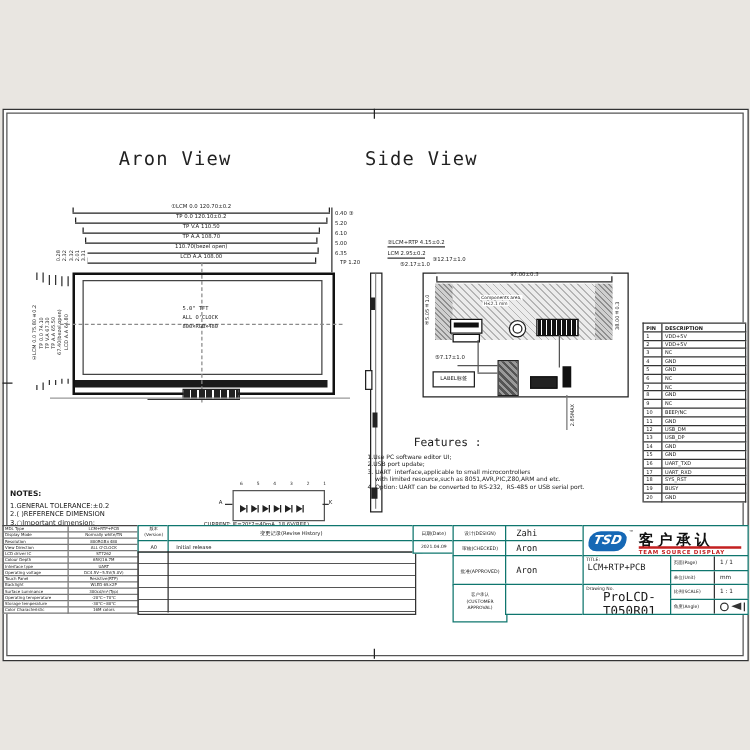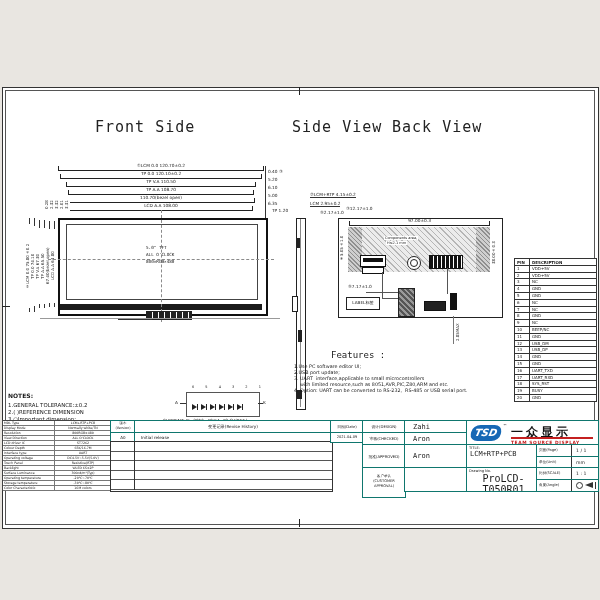--- a/index.html
+++ b/index.html
@@ -44,23 +44,22 @@
 
 <div class="stage">
 
   <div class="a sheet"></div>
   <div class="a frame"></div>
   <div class="a tick" style="left:2px;top:306px;width:8px;height:1px;"></div>
   <div class="a tick" style="left:589px;top:306px;width:8px;height:1px;"></div>
   <div class="a tick" style="left:299px;top:87px;width:1px;height:8px;"></div>
   <div class="a tick" style="left:299px;top:519px;width:1px;height:8px;"></div>
 
-  <div class="a vtitle" style="left:95px;top:118px;">Front Side</div>
+  <div class="a vtitle" style="left:95px;top:118px;">Aron View</div>
   <div class="a vtitle" style="left:252px;top:118px;margin-left:40px;">Side View</div>
-  <div class="a vtitle" style="left:392px;top:118px;">Back View</div>
 
   <div class="a dim" style="left:58px;top:164px;width:206px;">①LCM 0.0 120.70±0.2</div>
   <div class="a dim" style="left:60px;top:172px;width:202px;">TP 0.0 120.10±0.2</div>
   <div class="a dim" style="left:66px;top:180px;width:190px;">TP V.A 110.50</div>
   <div class="a dim" style="left:68px;top:188px;width:186px;">TP A.A 108.70</div>
   <div class="a dim" style="left:67px;top:196px;width:188px;">110.70(bezel open)</div>
   <div class="a dim" style="left:69px;top:204px;width:184px;">LCD A.A 108.00</div>
 
   <div class="a sm" style="left:268px;top:169px;">0.40 ③</div>
   <div class="a sm" style="left:268px;top:177px;">5.20</div>
@@ -257,21 +256,21 @@
   <div class="a cell mono" style="left:404px;top:432px;width:62px;height:12px;font-size:7px;line-height:12px;padding-left:8px;">Aron</div>
   <div class="a cell" style="left:362px;top:444px;width:42px;height:23px;font-size:3.8px;line-height:23px;text-align:center;">批准(APPROVED)</div>
   <div class="a cell mono" style="left:404px;top:444px;width:62px;height:23px;font-size:7px;line-height:23px;padding-left:8px;">Aron</div>
   <div class="a cell pre" style="left:362px;top:467px;width:42px;height:23px;font-size:3.6px;line-height:5px;text-align:center;padding-top:6px;">客户承认
 (CUSTOMER APPROVAL)</div>
   <div class="a cell mono" style="left:404px;top:467px;width:62px;height:23px;"></div>
 
   <div class="a cell" style="left:466px;top:420px;width:131px;height:24px;">
     <div style="position:absolute;left:4px;top:4px;width:30px;height:16px;background:#1668b5;border-radius:8px/7px;transform:skewX(-12deg);color:#fff;font-style:italic;font-weight:bold;font-size:10px;line-height:16px;text-align:center;">TSD</div>
     <div style="position:absolute;left:36px;top:2px;font-size:4px;">™</div>
-    <div style="position:absolute;left:44px;top:3px;font-size:12px;font-weight:bold;letter-spacing:3px;color:#111;">一众显示</div>
+    <div style="position:absolute;left:44px;top:3px;font-size:12px;font-weight:bold;letter-spacing:3px;color:#111;">客户承认</div>
     <div style="position:absolute;left:44px;top:16px;width:82px;height:2px;background:#c42020;"></div>
     <div style="position:absolute;left:44px;top:18.5px;font-size:4.4px;font-weight:bold;color:#c42020;letter-spacing:0.6px;">TEAM SOURCE DISPLAY</div>
   </div>
 
   <div class="a cell" style="left:466px;top:444px;width:70px;height:23px;">
     <div style="font-size:3.6px;padding:1px 0 0 2px;">TITLE:</div>
     <div class="mono" style="font-size:7px;padding-left:3px;">LCM+RTP+PCB</div>
   </div>
   <div class="a cell" style="left:466px;top:467px;width:70px;height:23px;">
     <div style="font-size:3.6px;padding:1px 0 0 2px;">Drawing No.</div>

